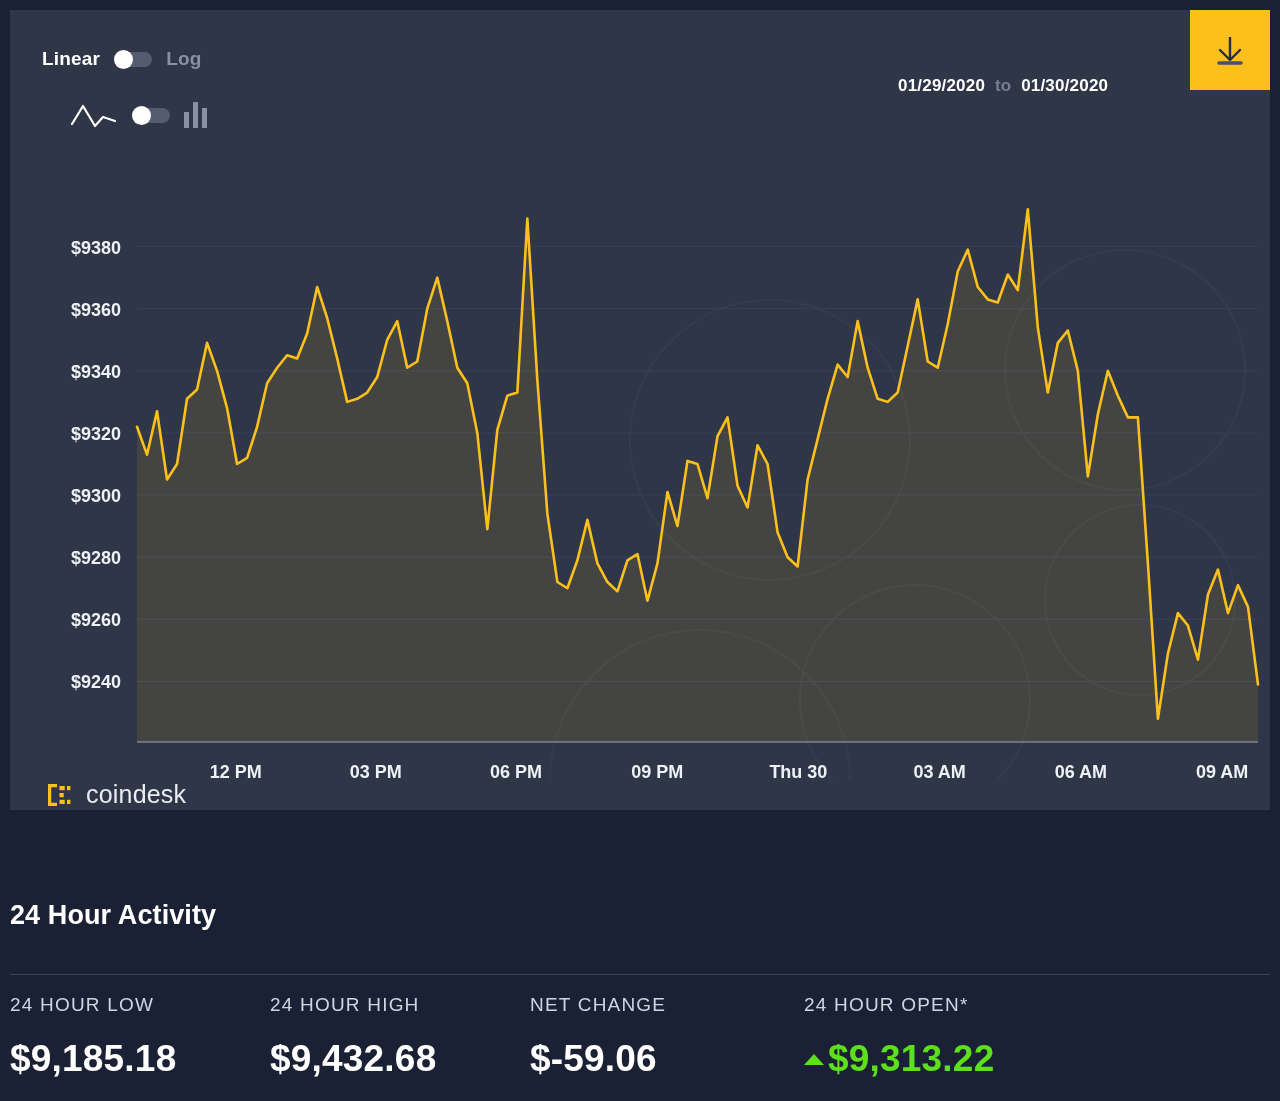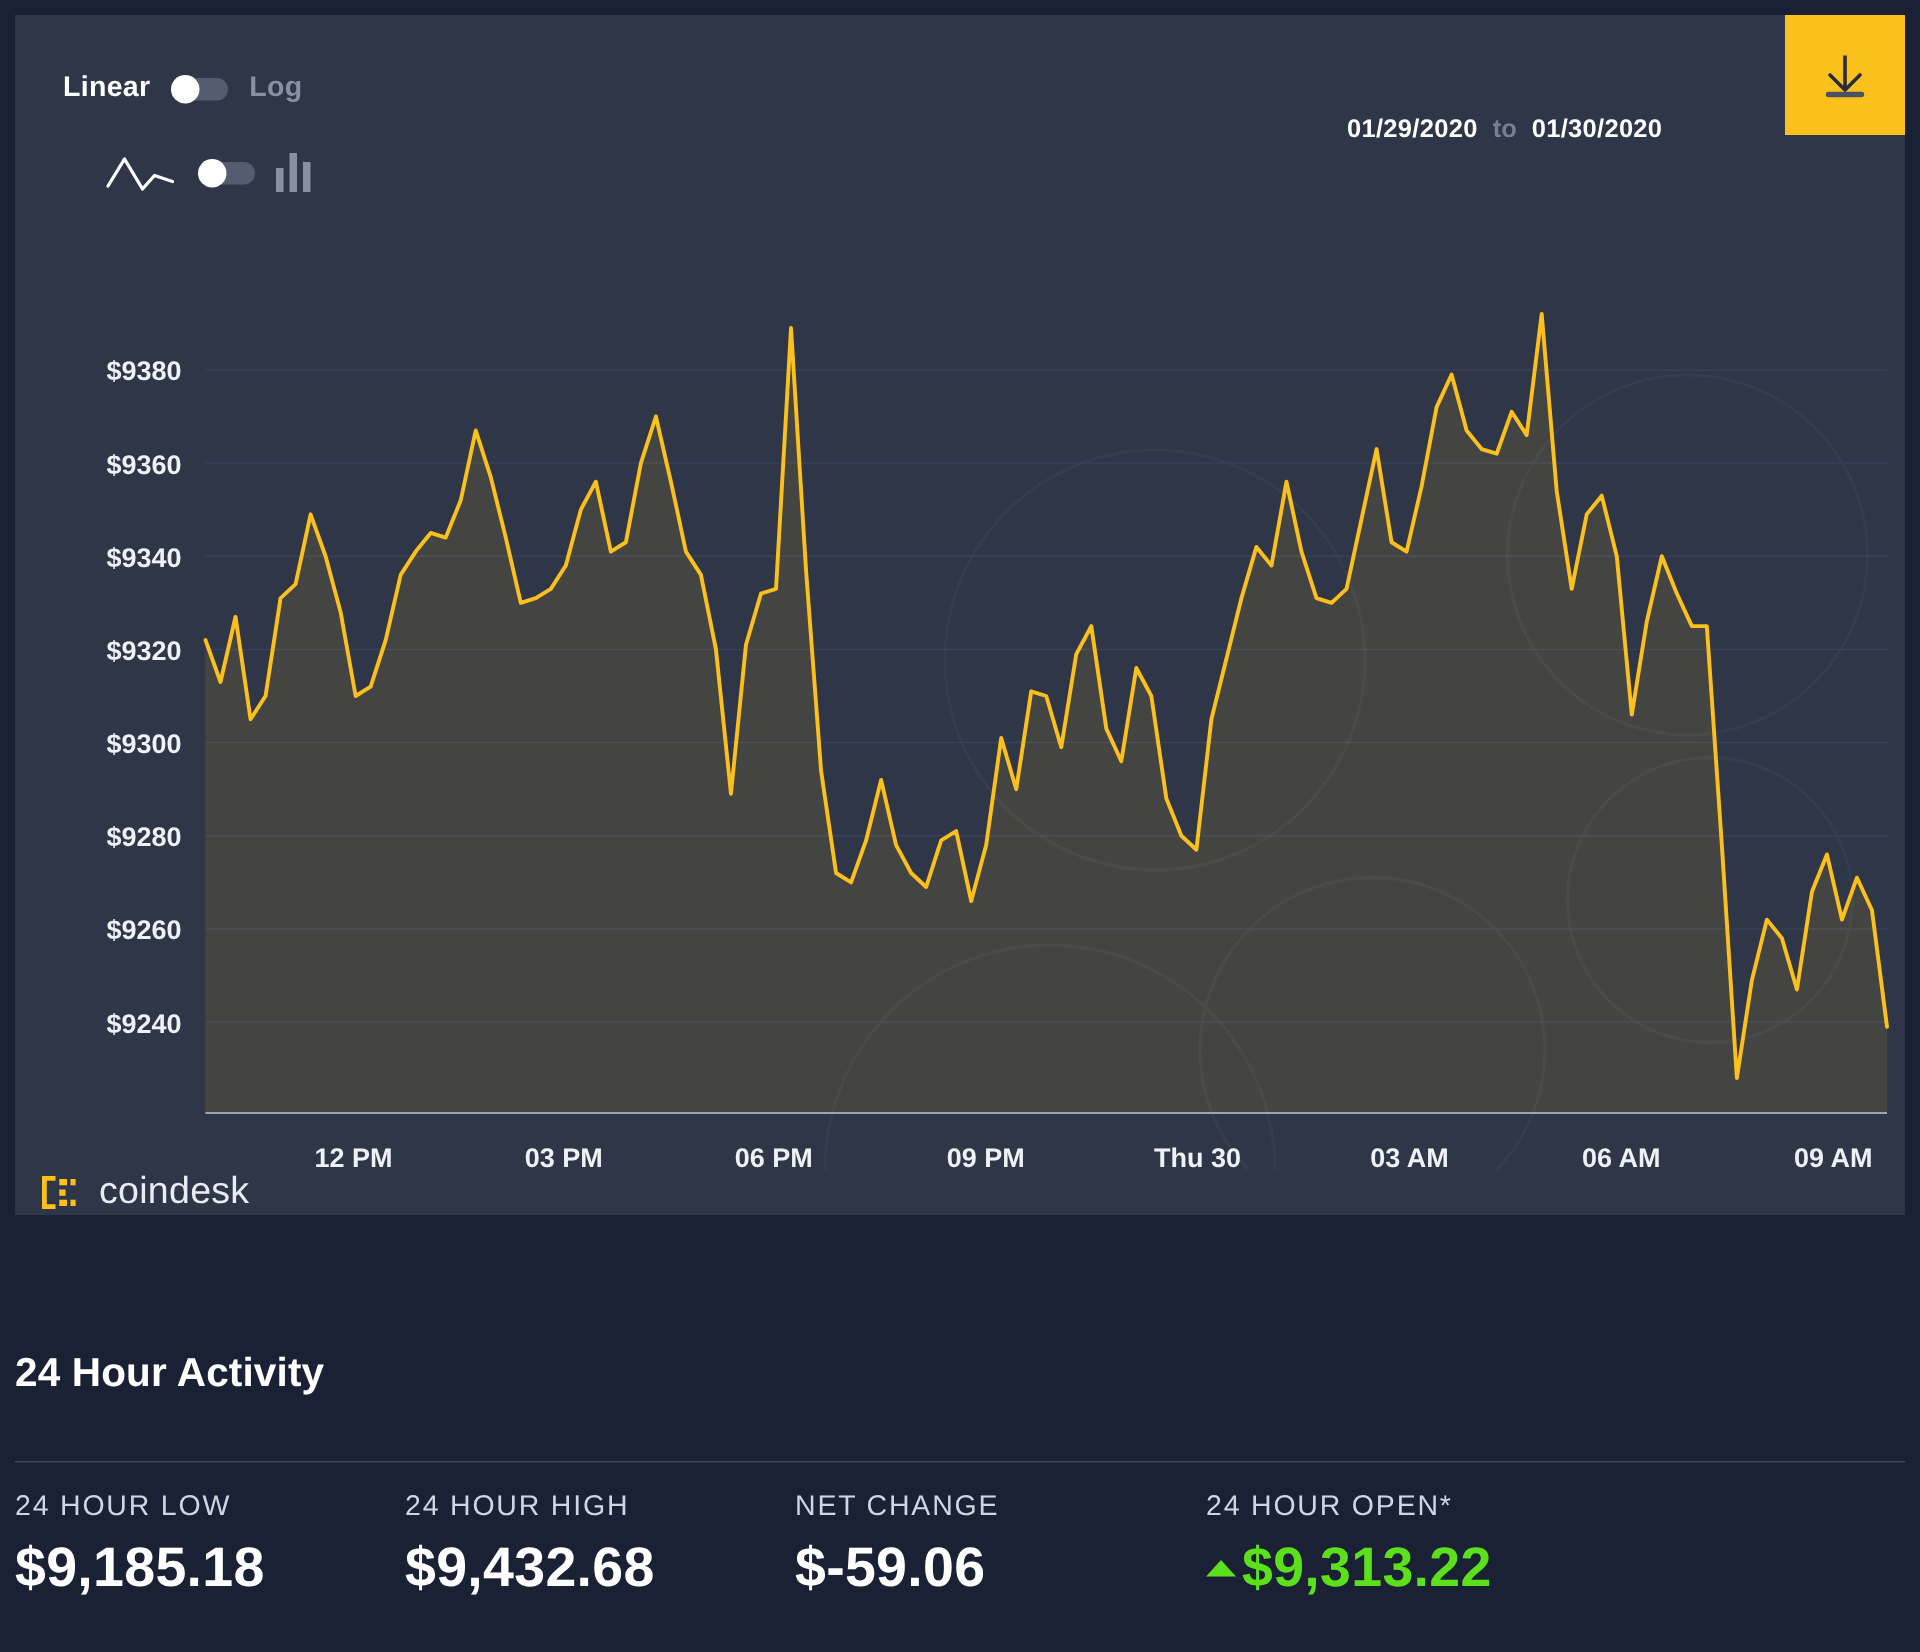--- a/index.html
+++ b/index.html
@@ -75,21 +75,21 @@
     width: 80px; height: 80px;
     background: #fbc01c; cursor: pointer;
     display: flex; align-items: center; justify-content: center;
   }
 
   
   .plot { position: absolute; left: 0; top: 130px; width: 1260px; height: 640px; }
   .plot svg { display: block; }
 
   .brand {
-    position: absolute; left: 16px; top: 770px;
+    position: absolute; left: 36px; top: 770px;
     display: flex; align-items: center; gap: 12px;
   }
   .brand-mark { width: 28px; height: 26px; display:block; }
   .brand-text { color: #e9ecf2; font-size: 25px; letter-spacing: .2px; }
 
   
   .activity { position: absolute; left: 0; top: 838px; width: 1280px; height: 263px; background: #1b2134; }
   .activity h2 {
     position: absolute; left: 10px; top: 62px;
     color: #ffffff; font-size: 27px; font-weight: bold; letter-spacing: .1px;
@@ -97,21 +97,21 @@
   .rule { position: absolute; left: 10px; top: 136px; width: 1260px; height: 1px; background: #3c4459; }
 
   .stats { position: absolute; left: 10px; top: 156px; display: flex; }
   .stat { width: 260px; }
   .stat.wide { width: 320px; }
   .stat .cap {
     color: #cfd5e1; font-size: 19px; letter-spacing: 1.2px; font-weight: normal;
     white-space: nowrap;
   }
   .stat .val {
-    margin-top: 8px; color: #ffffff; font-size: 37px; font-weight: bold;
+    margin-top: 22px; color: #ffffff; font-size: 37px; font-weight: bold;
     letter-spacing: .2px; white-space: nowrap;
   }
   .stat .val.up { color: #5ce01c; display: flex; align-items: center; gap: 4px; }
   .caret-up {
     width: 0; height: 0;
     border-left: 10px solid transparent; border-right: 10px solid transparent;
     border-bottom: 11px solid #5ce01c; display:block;
   }
   .stat.open { padding-left: 14px; }
 </style>

